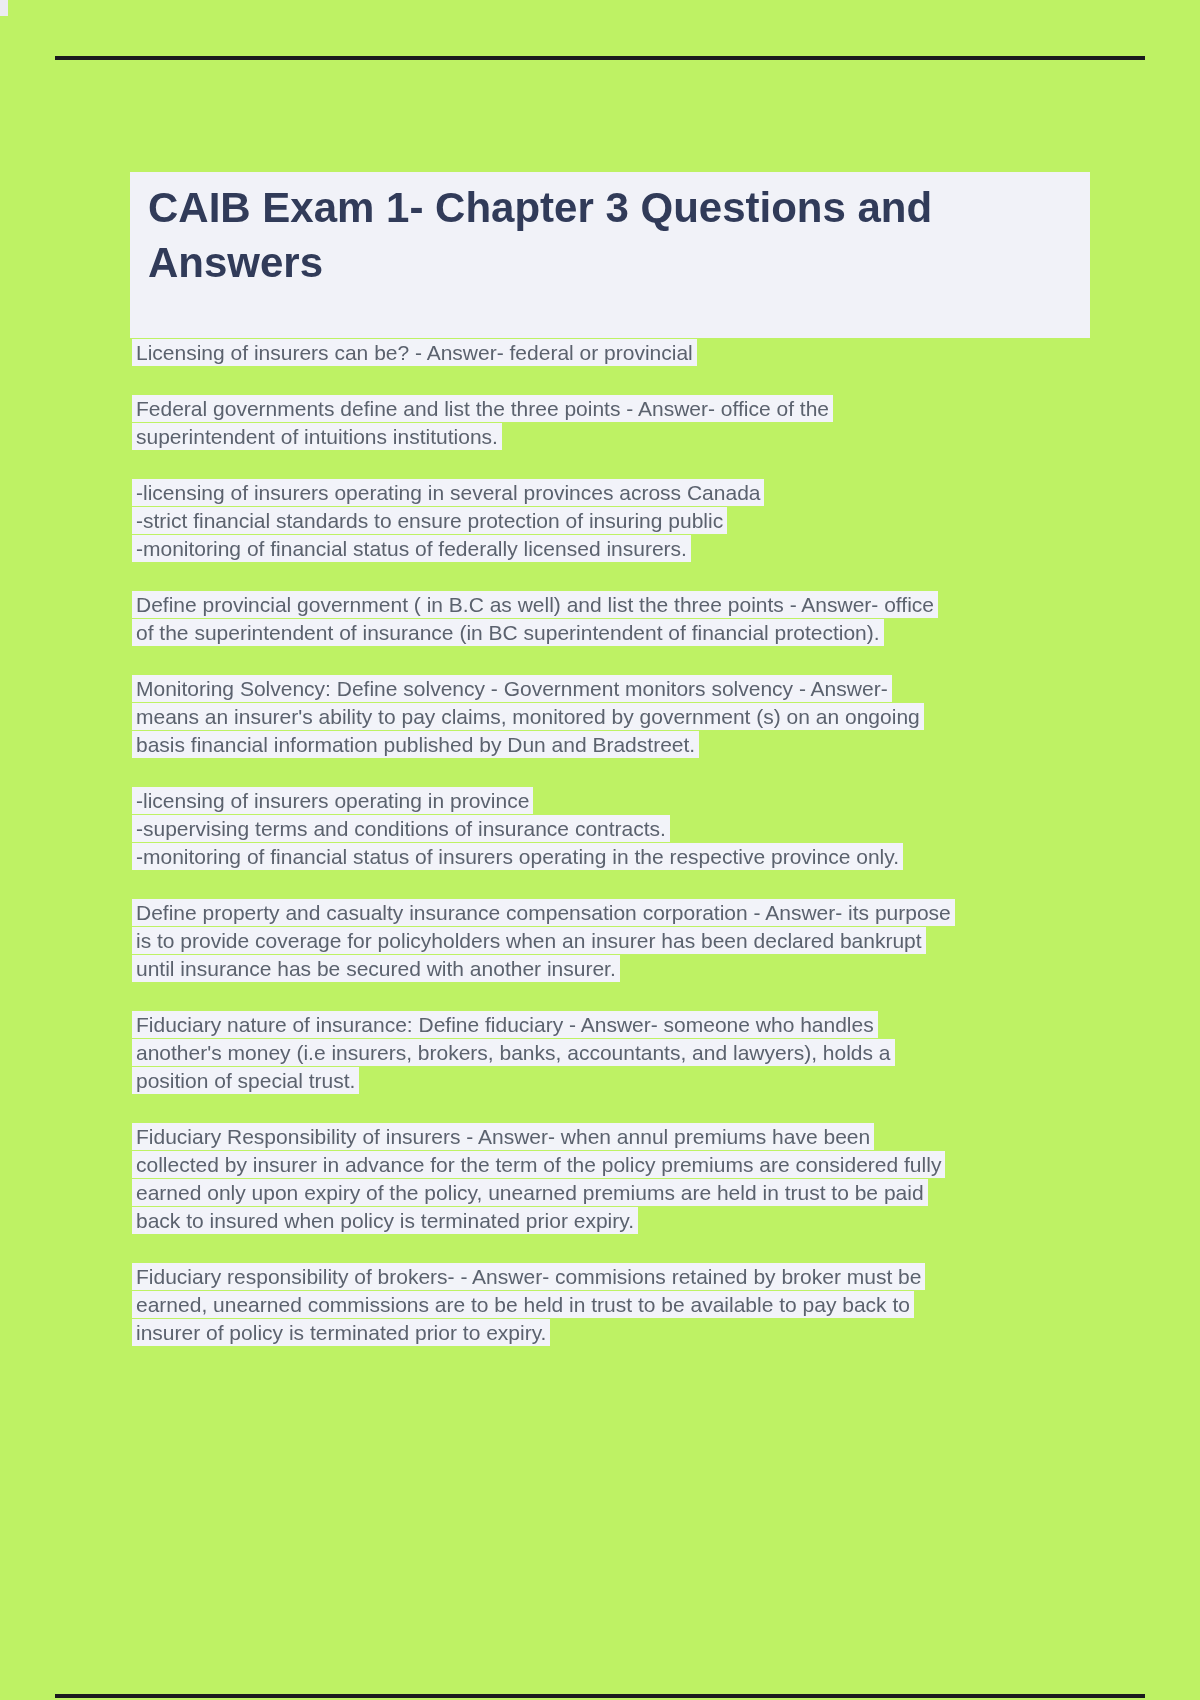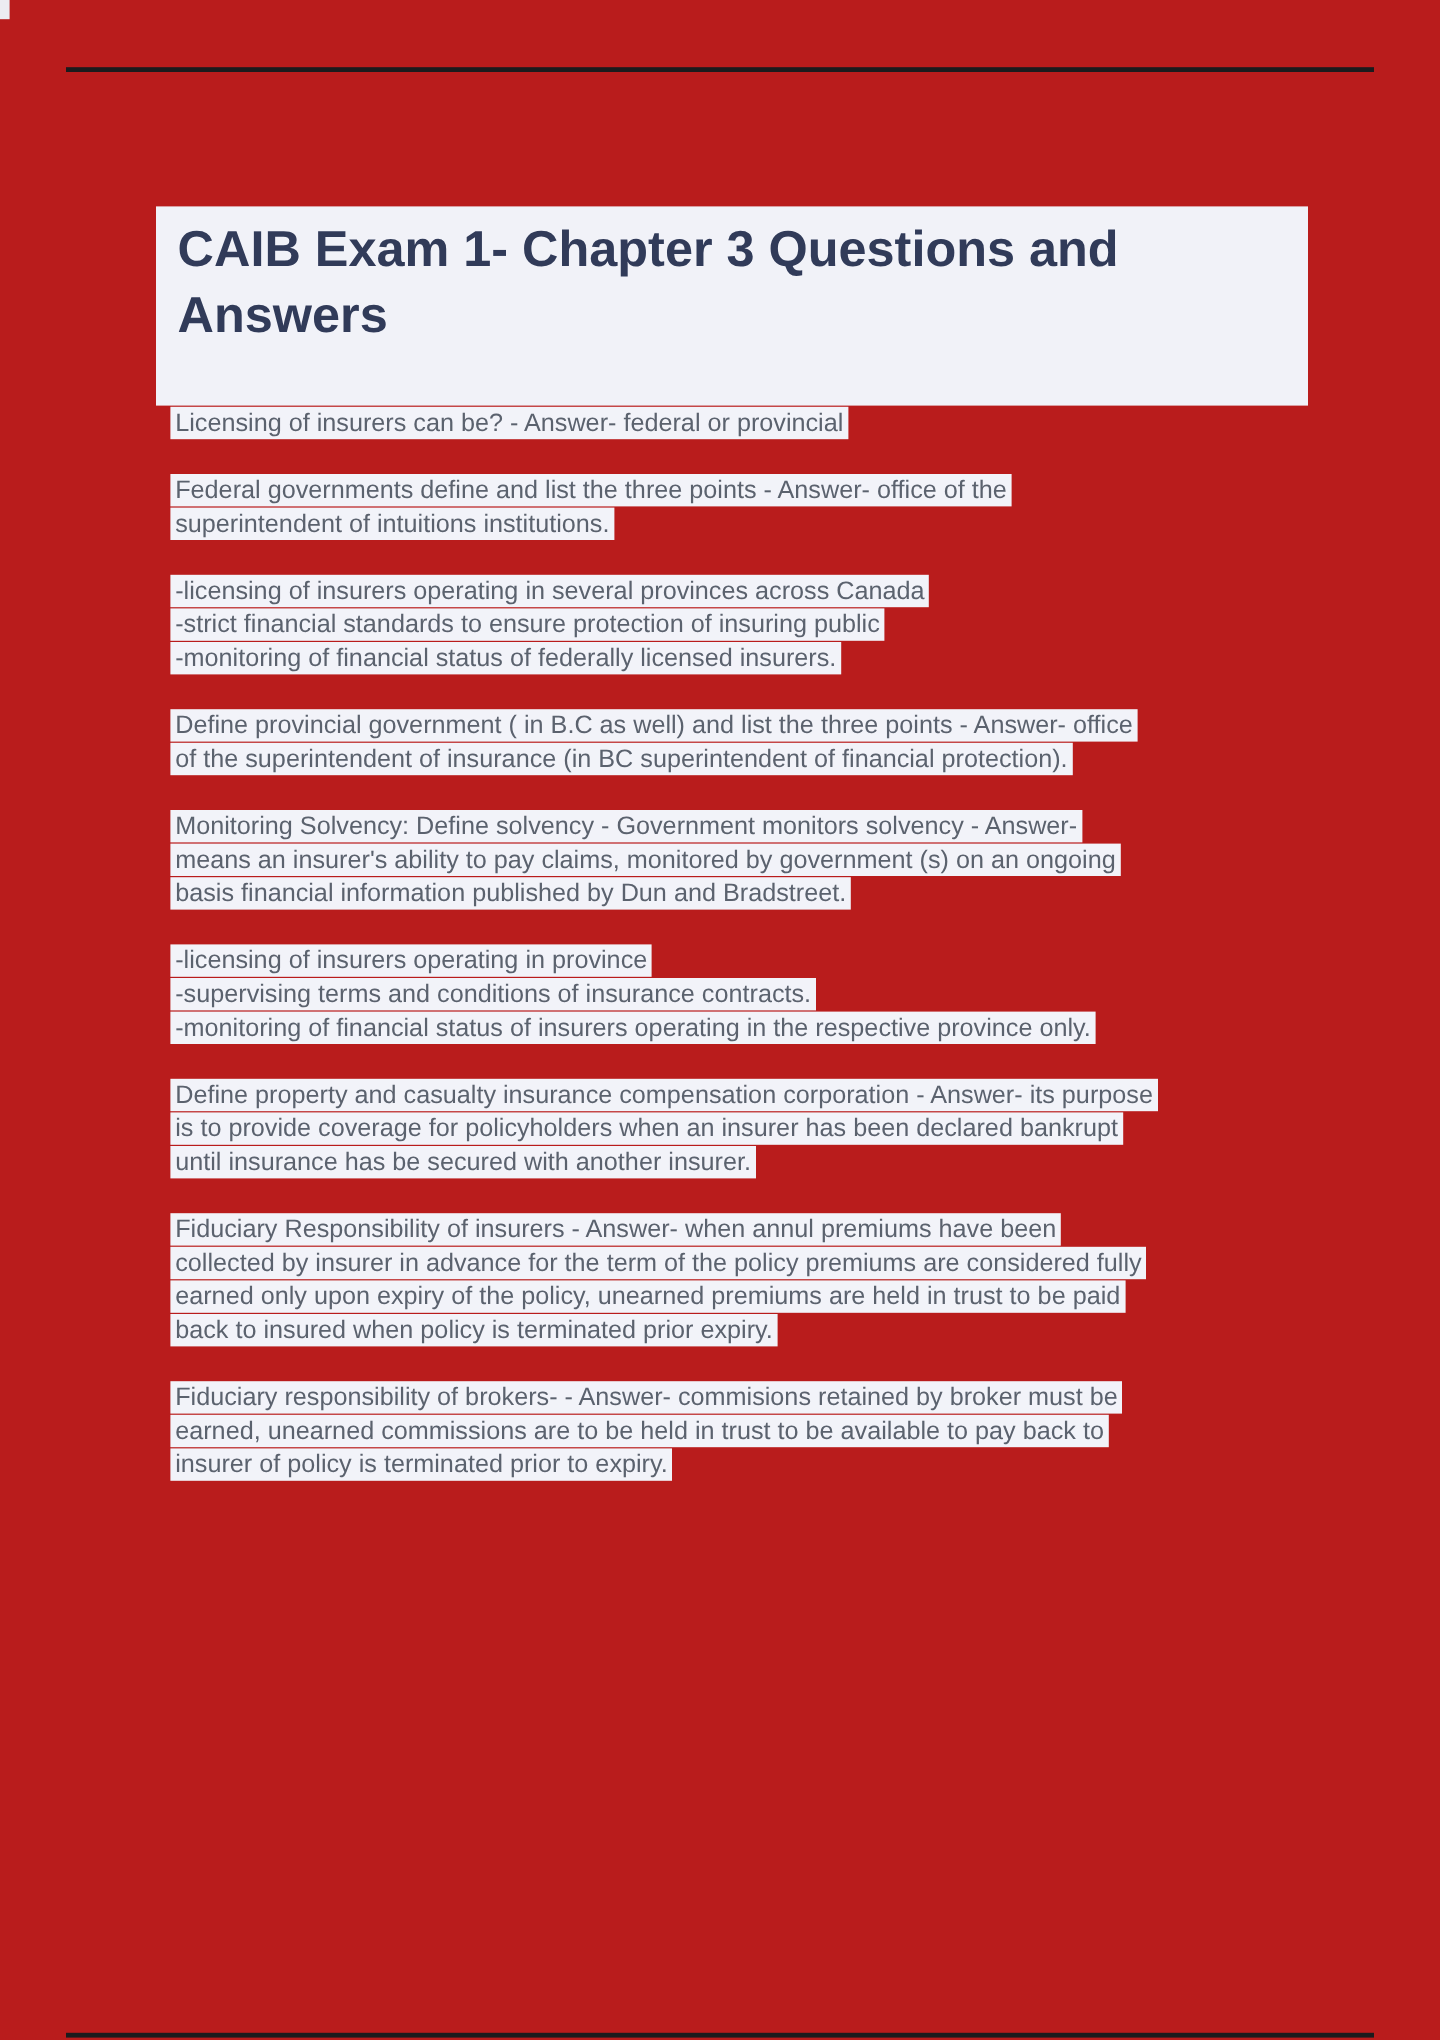--- a/index.html
+++ b/index.html
@@ -1,20 +1,20 @@
 <!DOCTYPE html>
 <html style="--title_text: #313b59; --body_text: #5b626e; --title_highlight: #f1f2f8; --line_highlight: #f2f3f9; --rule_color: #1b1b1d;"><head>
 <meta charset="utf-8">
 <style>
   html,body{margin:0;padding:0;background:#ffffff;}
   .page{
     position:relative;
     width:1200px;
     height:1700px;
-    background:#b91c1c;
+    background:#bef264;
     font-family:"Liberation Sans", sans-serif;
     overflow:hidden;
   }
   .rule{
     position:absolute;
     left:55px;
     width:1090px;
     height:4px;
     background:var(--rule_color,#1b1b1d);
   }
@@ -37,21 +37,21 @@
     padding:8px 18px 0 18px;
     background:var(--title_highlight,#f1f2f8);
     color:var(--title_text,#313b59);
     font-size:42px;
     line-height:55px;
     font-weight:bold;
     white-space:pre-line;
   }
   .content{
     position:absolute;
-    left:146px;
+    left:136px;
     top:339px;
     width:960px;
   }
   .para{
     margin:0 0 28px 0;
     font-size:21px;
     line-height:28px;
     color:var(--body_text,#5b626e);
     white-space:pre-line;
   }
@@ -86,20 +86,23 @@
 of the superintendent of insurance (in BC superintendent of financial protection).</span></p>
     <p class="para"><span class="hl">Monitoring Solvency: Define solvency - Government monitors solvency - Answer-
 means an insurer's ability to pay claims, monitored by government (s) on an ongoing
 basis financial information published by Dun and Bradstreet.</span></p>
     <p class="para"><span class="hl">-licensing of insurers operating in province
 -supervising terms and conditions of insurance contracts.
 -monitoring of financial status of insurers operating in the respective province only.</span></p>
     <p class="para"><span class="hl">Define property and casualty insurance compensation corporation - Answer- its purpose
 is to provide coverage for policyholders when an insurer has been declared bankrupt
 until insurance has be secured with another insurer.</span></p>
+    <p class="para"><span class="hl">Fiduciary nature of insurance: Define fiduciary - Answer- someone who handles
+another's money (i.e insurers, brokers, banks, accountants, and lawyers), holds a
+position of special trust.</span></p>
     <p class="para"><span class="hl">Fiduciary Responsibility of insurers - Answer- when annul premiums have been
 collected by insurer in advance for the term of the policy premiums are considered fully
 earned only upon expiry of the policy, unearned premiums are held in trust to be paid
 back to insured when policy is terminated prior expiry.</span></p>
     <p class="para"><span class="hl">Fiduciary responsibility of brokers- - Answer- commisions retained by broker must be
 earned, unearned commissions are to be held in trust to be available to pay back to
 insurer of policy is terminated prior to expiry.</span></p>
   </div>
 
   <div class="rule rule-bottom"></div>

